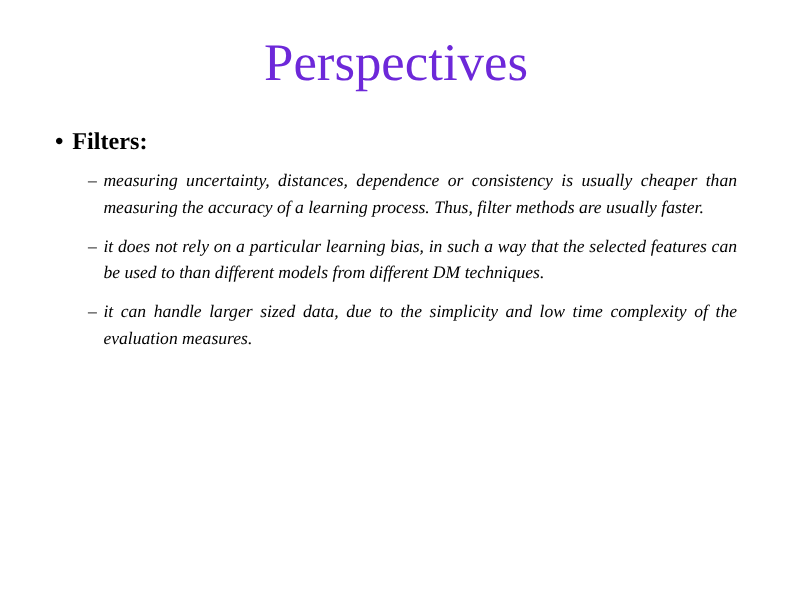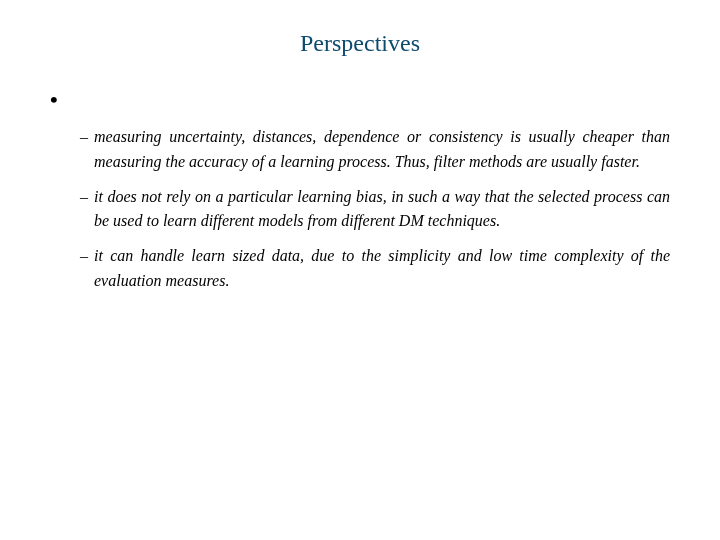--- a/index.html
+++ b/index.html
@@ -14,25 +14,25 @@
       background: #ffffff;
       font-family: 'Times New Roman', Times, serif;
       overflow: hidden;
       display: flex;
       flex-direction: column;
       align-items: center;
       padding: 30px 50px 30px 50px;
     }
 
     .title {
-      font-size: 24px;
+      font-size: 48px;
       font-weight: normal;
       text-align: center;
       margin-bottom: 30px;
-      color: #0c4a6e;
+      color: #6d28d9;
       width: 100%;
     }
 
     .content {
       width: 100%;
       text-align: left;
     }
 
     .bullet-item {
       font-size: 22px;
@@ -76,30 +76,31 @@
   </style>
 </head>
 <body>
 
 <h1 class="title">Perspectives</h1>
 
 <div class="content">
 
   <div class="bullet-item">
     <span class="bullet-dot">•</span>
+    <span>Filters:</span>
   </div>
 
   <ul class="dash-list">
     <li class="dash-item">
       <span class="dash-symbol">–</span>
       <span class="dash-text">measuring   uncertainty,   distances,   dependence   or consistency  is  usually  cheaper  than  measuring  the accuracy  of  a  learning  process.  Thus,  filter  methods  are usually faster.</span>
     </li>
     <li class="dash-item">
       <span class="dash-symbol">–</span>
-      <span class="dash-text">it does not rely on a particular learning bias, in such a way that the selected process can be used to learn different models from different DM techniques.</span>
+      <span class="dash-text">it does not rely on a particular learning bias, in such a way that the selected features can be used to than different models from different DM techniques.</span>
     </li>
     <li class="dash-item">
       <span class="dash-symbol">–</span>
-      <span class="dash-text">it can handle learn sized data, due to the  simplicity and low time complexity of the evaluation measures.</span>
+      <span class="dash-text">it can handle larger sized data, due to the  simplicity and low time complexity of the evaluation measures.</span>
     </li>
   </ul>
 
 </div>
 
 </body></html>

